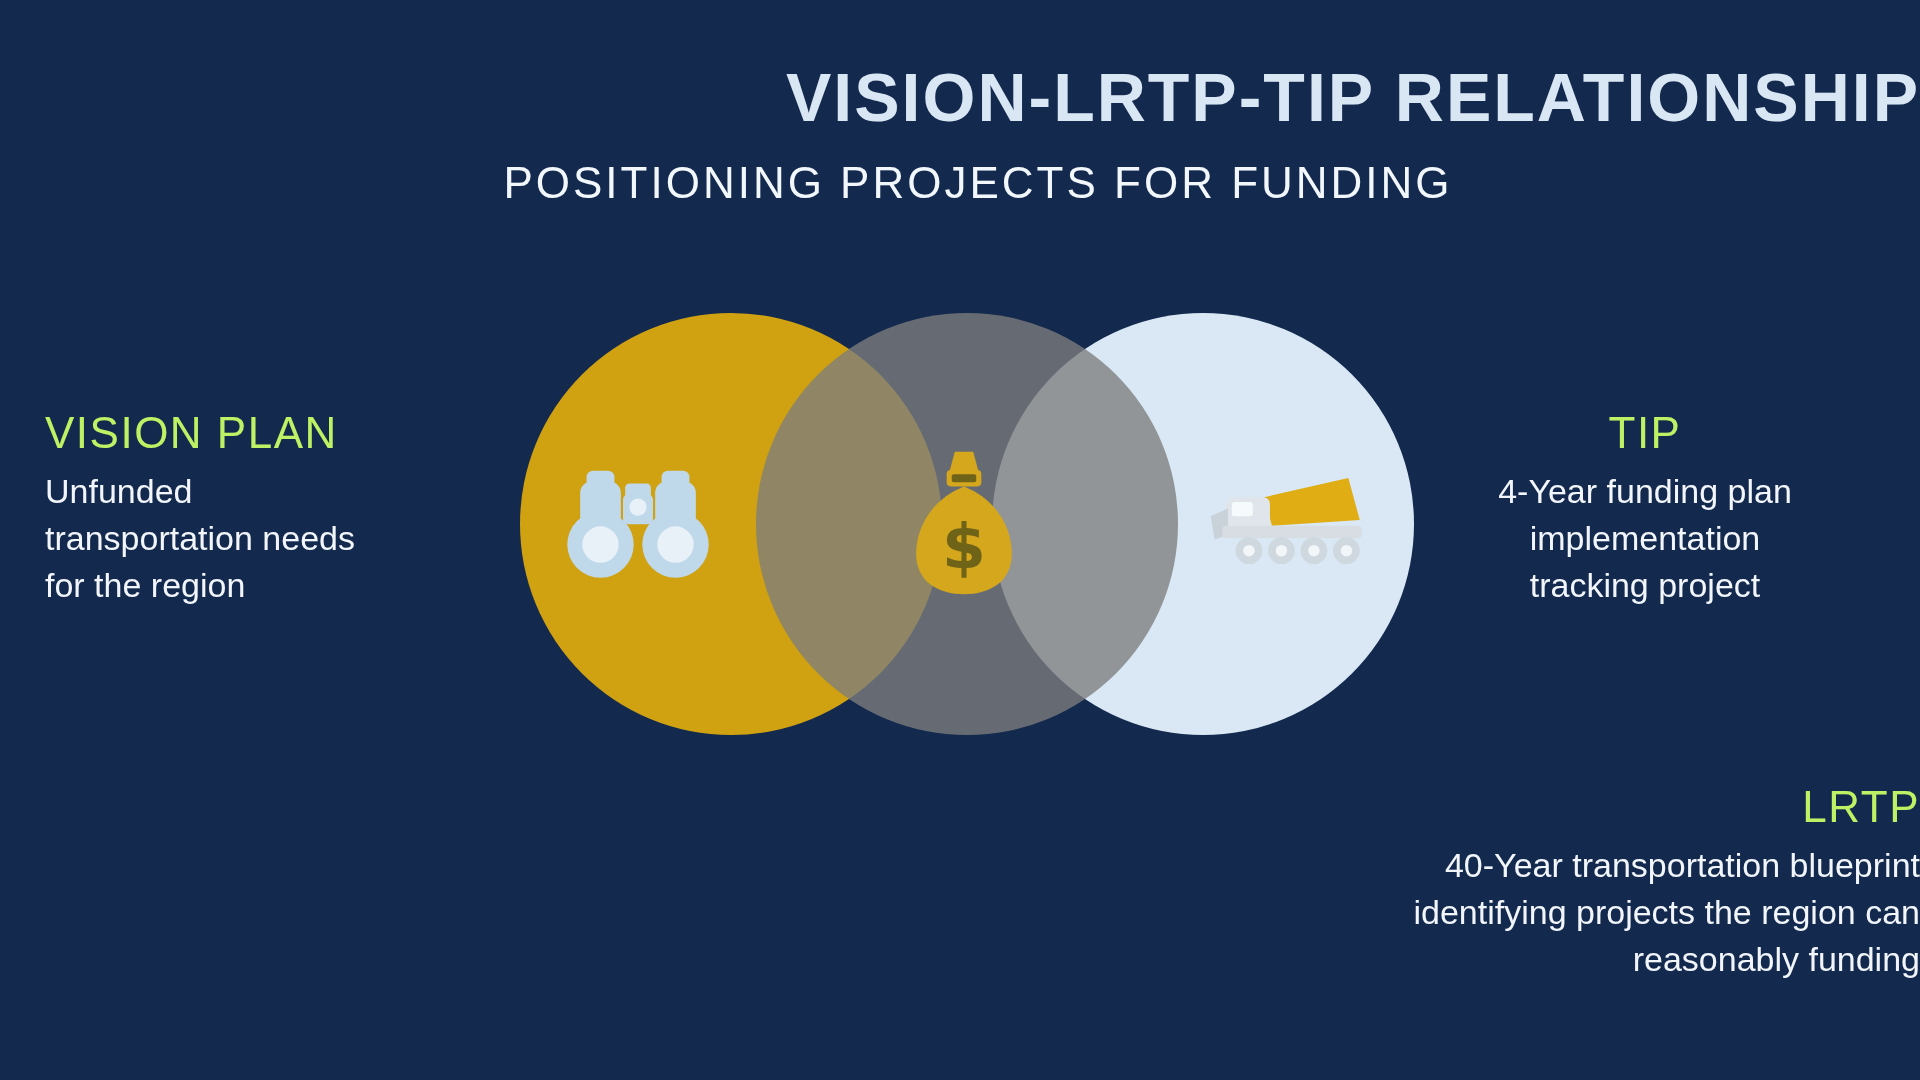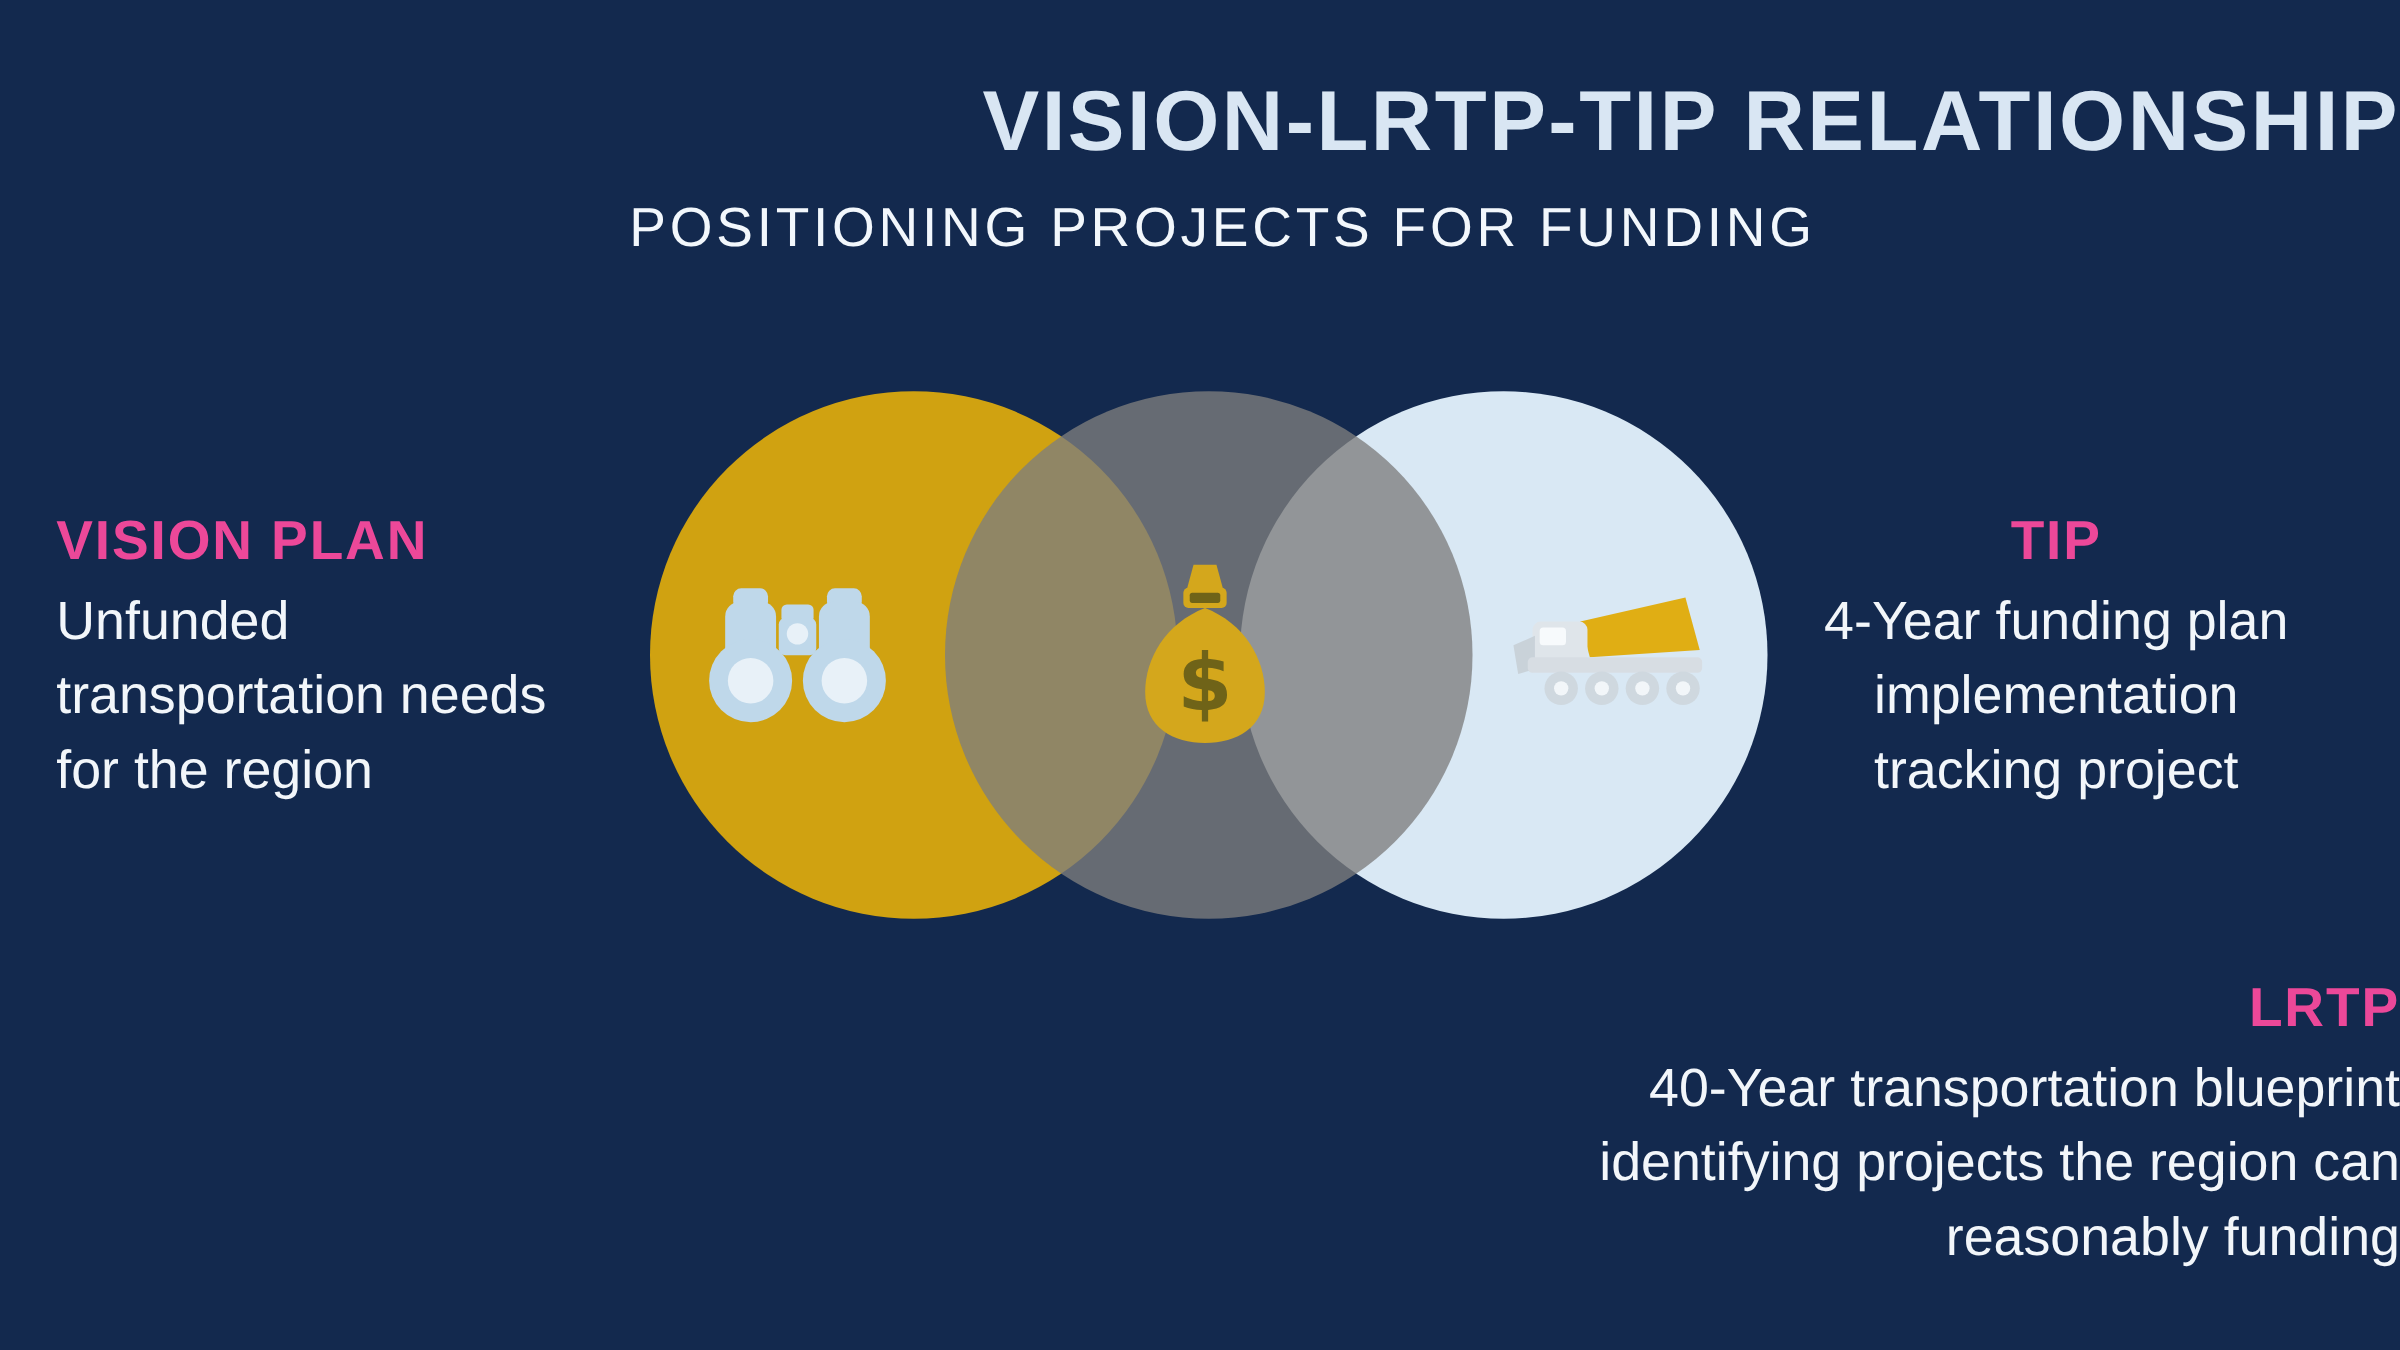--- a/index.html
+++ b/index.html
@@ -62,27 +62,27 @@
     position:absolute;
     z-index:3;
   }
   .icon-binoculars{ left:563px; top:462px; }
   .icon-moneybag{ left:908px; top:442px; }
   .icon-truck{ left:1205px; top:462px; }
   
   .block{ position:absolute; }
   .block-heading{
     font-size:44px;
-    font-weight:700;
+    font-weight:400;
     letter-spacing:1.5px;
-    color:#ec4899;
+    color:#bef264;
     margin:0 0 10px 0;
   }
   .block-line{
-    font-size:43px;
+    font-size:34px;
     line-height:1.38;
     color:#f2f6fa;
   }
   .block-vision{
     left:45px; top:408px;
     width:460px;
     text-align:left;
   }
   .block-tip{
     right:45px; top:408px;

